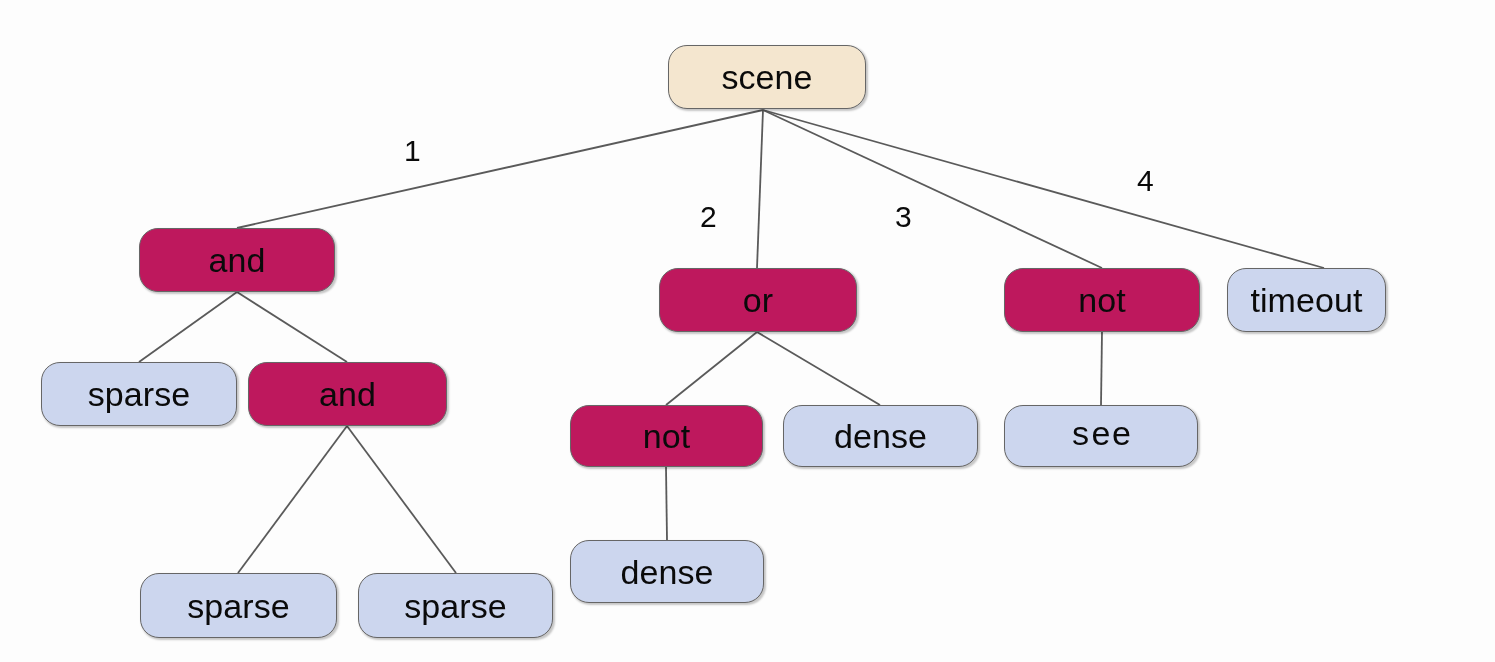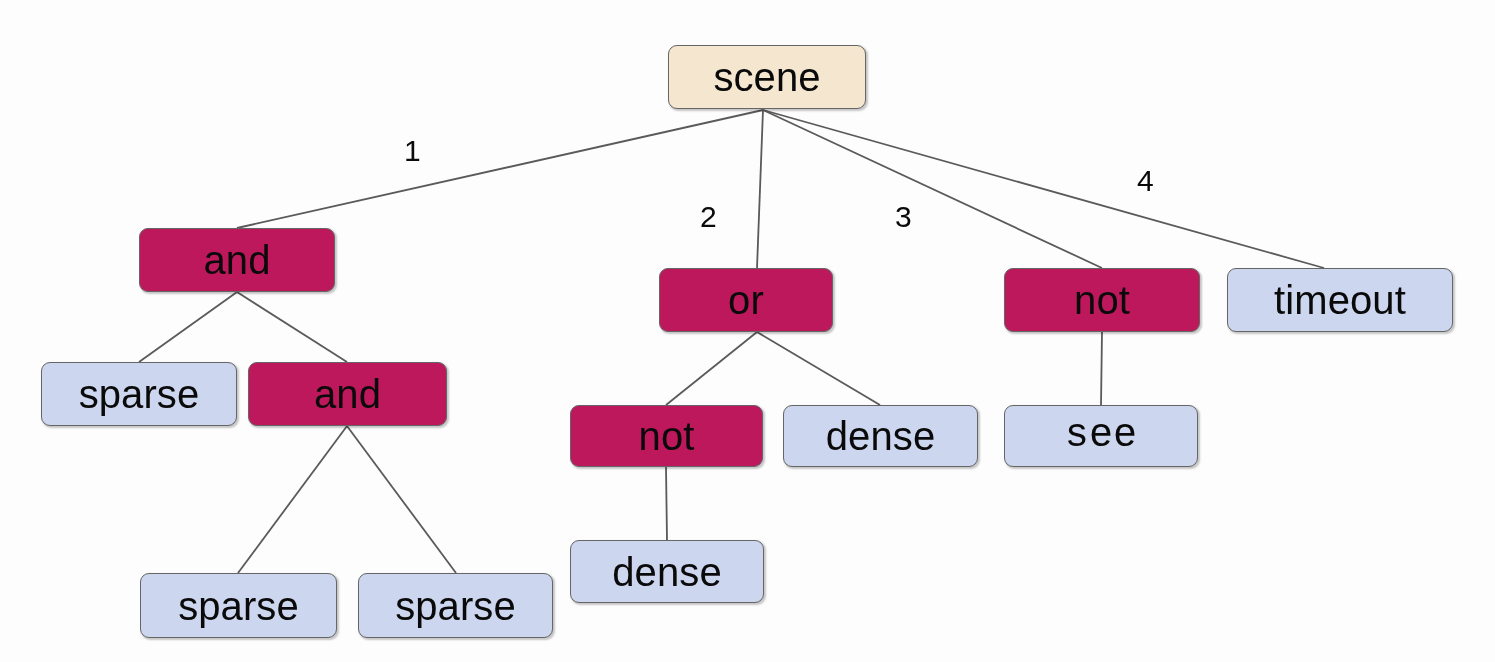--- a/index.html
+++ b/index.html
@@ -23,25 +23,25 @@
     left: 0;
     top: 0;
     width: 1495px;
     height: 662px;
     pointer-events: none;
   }
   .node {
     position: absolute;
     box-sizing: border-box;
     border: 1.6px solid #666666;
-    border-radius: 9px;
+    border-radius: 19px;
     display: flex;
     align-items: center;
     justify-content: center;
-    font-size: 40px;
+    font-size: 34px;
     line-height: 1;
     color: #0a0a0a;
     letter-spacing: 0.1px;
     box-shadow: 1.5px 1.5px 2px rgba(0,0,0,0.22);
     white-space: nowrap;
     text-align: right;
   }
   .node.root {
     background: #f4e6cf;
   }
@@ -73,23 +73,23 @@
       <line x1="347" y1="426" x2="238" y2="573" stroke="#5a5a5a" stroke-width="1.8"></line>
       <line x1="347" y1="426" x2="456" y2="573" stroke="#5a5a5a" stroke-width="1.8"></line>
       <line x1="757" y1="332" x2="666" y2="405" stroke="#5a5a5a" stroke-width="1.8"></line>
       <line x1="757" y1="332" x2="880" y2="405" stroke="#5a5a5a" stroke-width="1.8"></line>
       <line x1="666" y1="467" x2="667" y2="540" stroke="#5a5a5a" stroke-width="1.8"></line>
       <line x1="1102" y1="332" x2="1101" y2="405" stroke="#5a5a5a" stroke-width="1.8"></line>
     </svg>
   <div id="node-layer">
       <div class="node root" style="left: 668px; top: 45px; width: 198px; height: 64px;">scene</div>
       <div class="node op" style="left: 139px; top: 228px; width: 196px; height: 64px;">and</div>
-      <div class="node op" style="left: 659px; top: 268px; width: 174px; height: 64px;">or</div>
+      <div class="node op" style="left: 659px; top: 268px; width: 198px; height: 64px;">or</div>
       <div class="node op" style="left: 1004px; top: 268px; width: 196px; height: 64px;">not</div>
-      <div class="node leaf" style="left: 1227px; top: 268px; width: 226px; height: 64px;">timeout</div>
+      <div class="node leaf" style="left: 1227px; top: 268px; width: 159px; height: 64px;">timeout</div>
       <div class="node leaf" style="left: 41px; top: 362px; width: 196px; height: 64px;">sparse</div>
       <div class="node op" style="left: 248px; top: 362px; width: 199px; height: 64px;">and</div>
       <div class="node op" style="left: 570px; top: 405px; width: 193px; height: 62px;">not</div>
       <div class="node leaf" style="left: 783px; top: 405px; width: 195px; height: 62px;">dense</div>
       <div class="node leaf" style="left: 1004px; top: 405px; width: 194px; height: 62px; font-family: Liberation Mono, monospace;">see</div>
       <div class="node leaf" style="left: 570px; top: 540px; width: 194px; height: 63px;">dense</div>
       <div class="node leaf" style="left: 140px; top: 573px; width: 197px; height: 65px;">sparse</div>
       <div class="node leaf" style="left: 358px; top: 573px; width: 195px; height: 65px;">sparse</div>
     </div>
   <div id="label-layer">

